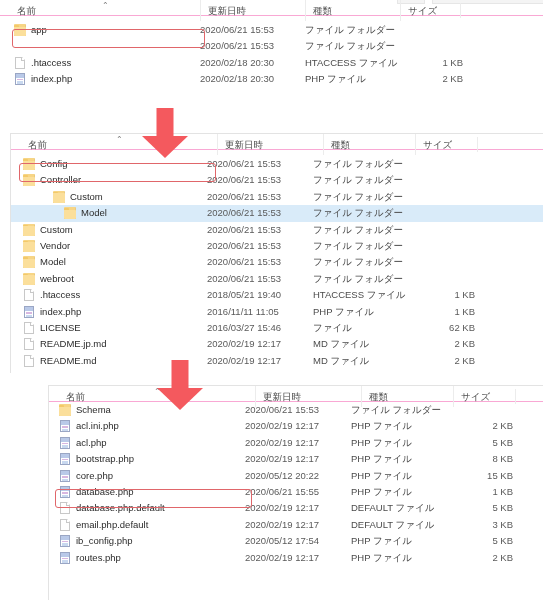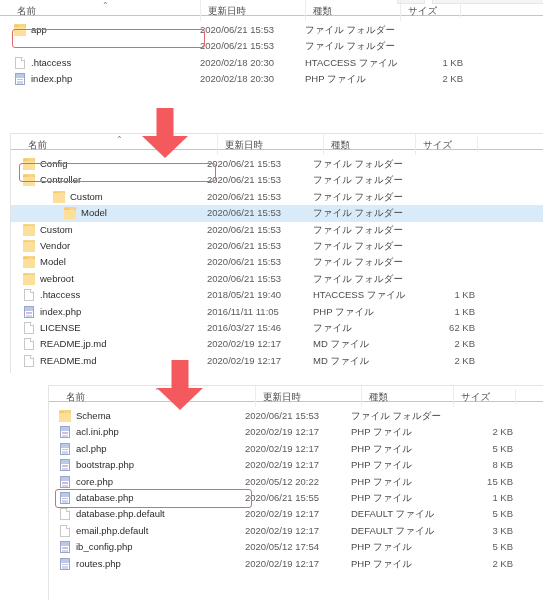--- a/index.html
+++ b/index.html
@@ -418,21 +418,21 @@
     </div>
     <div class="hdr-cell" style="left:312px; width:92px;">
       <span>種類</span>
     </div>
     <div class="hdr-cell" style="left:404px; width:62px;">
       <span>サイズ</span>
     </div>
     <div class="vdivider" style="left:466px; top:3px; height:15px;"></div>
   </div>
 
-  <div class="rows" id="p3rows" style="margin-top:6px;">
+  <div class="rows" id="p3rows" style="">
       <div class="row">
         <div class="cell name-cell" style="left: 10px; width: 180px;">
           <span class="icon ic-folder"></span>
           <span class="name-txt">Schema</span>
         </div>
         <div class="cell date" style="left: 196px;">2020/06/21 15:53</div>
         <div class="cell type" style="left: 302px;">ファイル フォルダー</div>
       </div>
       <div class="row">
         <div class="cell name-cell" style="left: 10px; width: 180px;">

